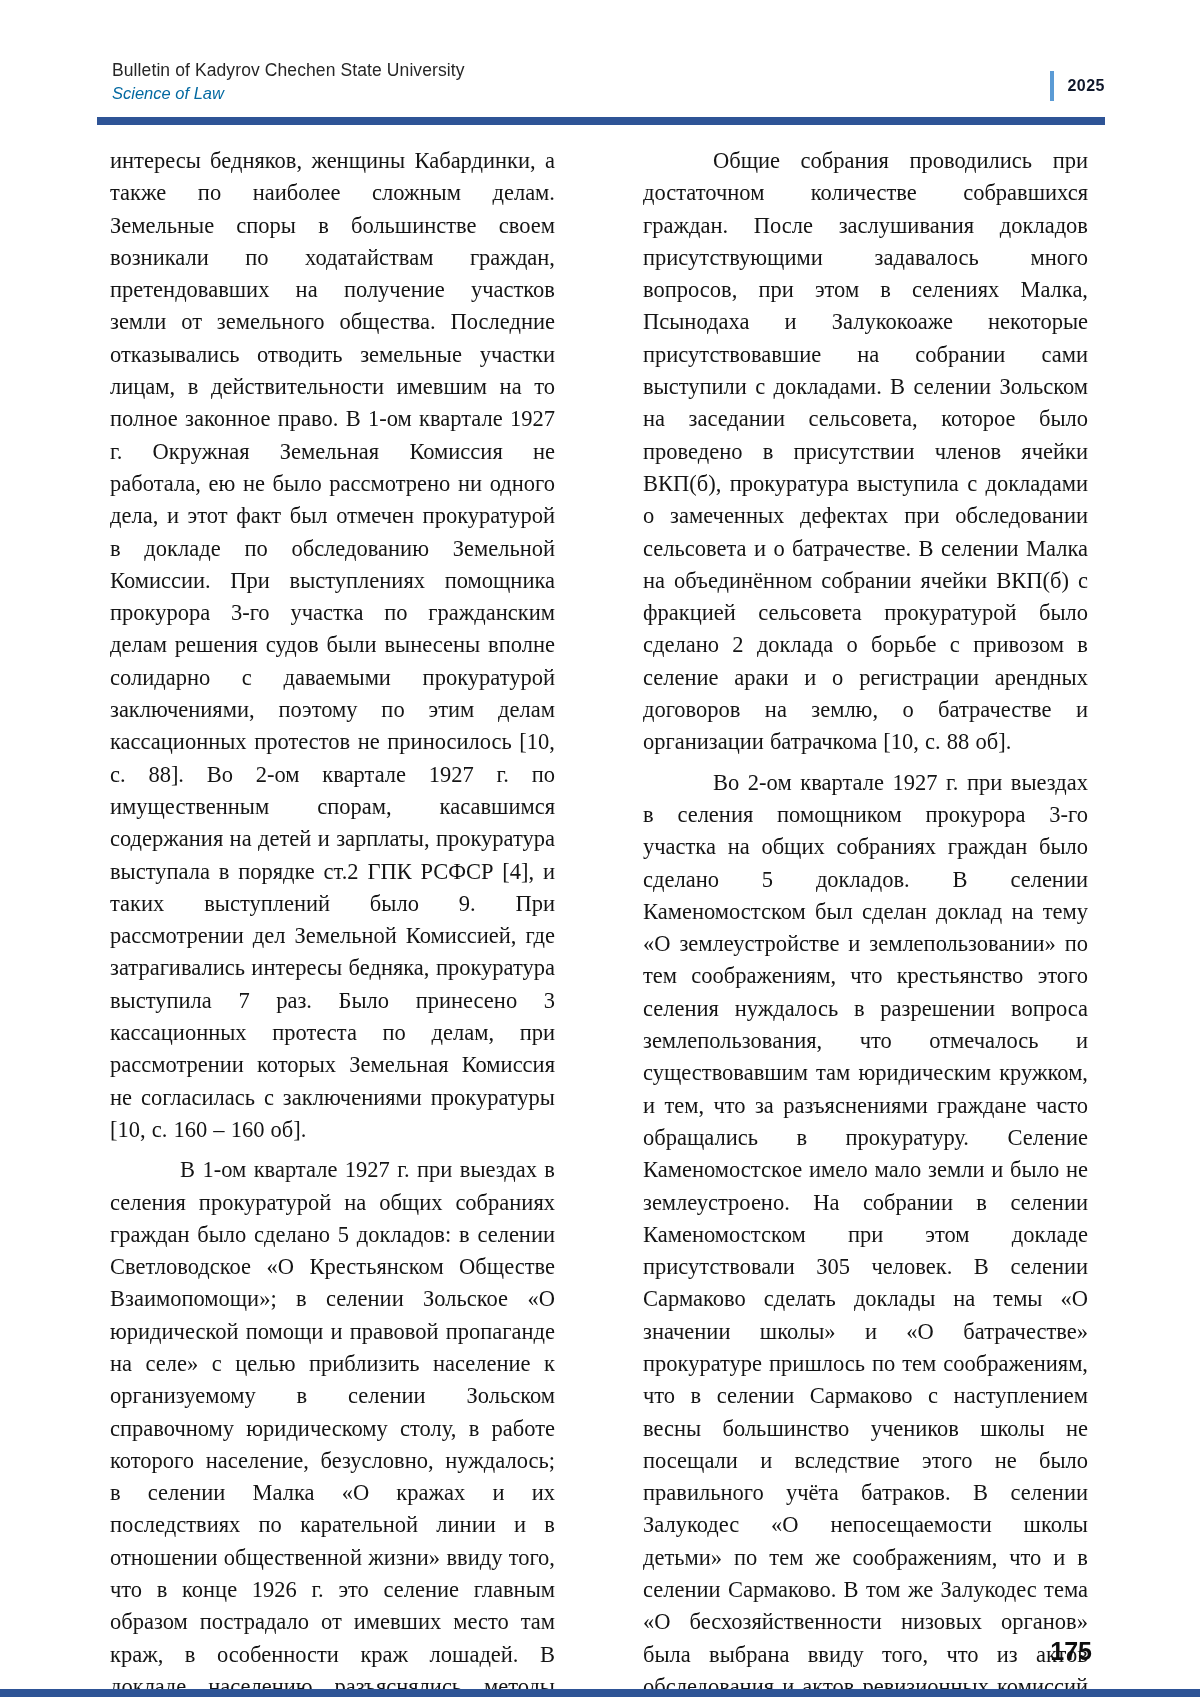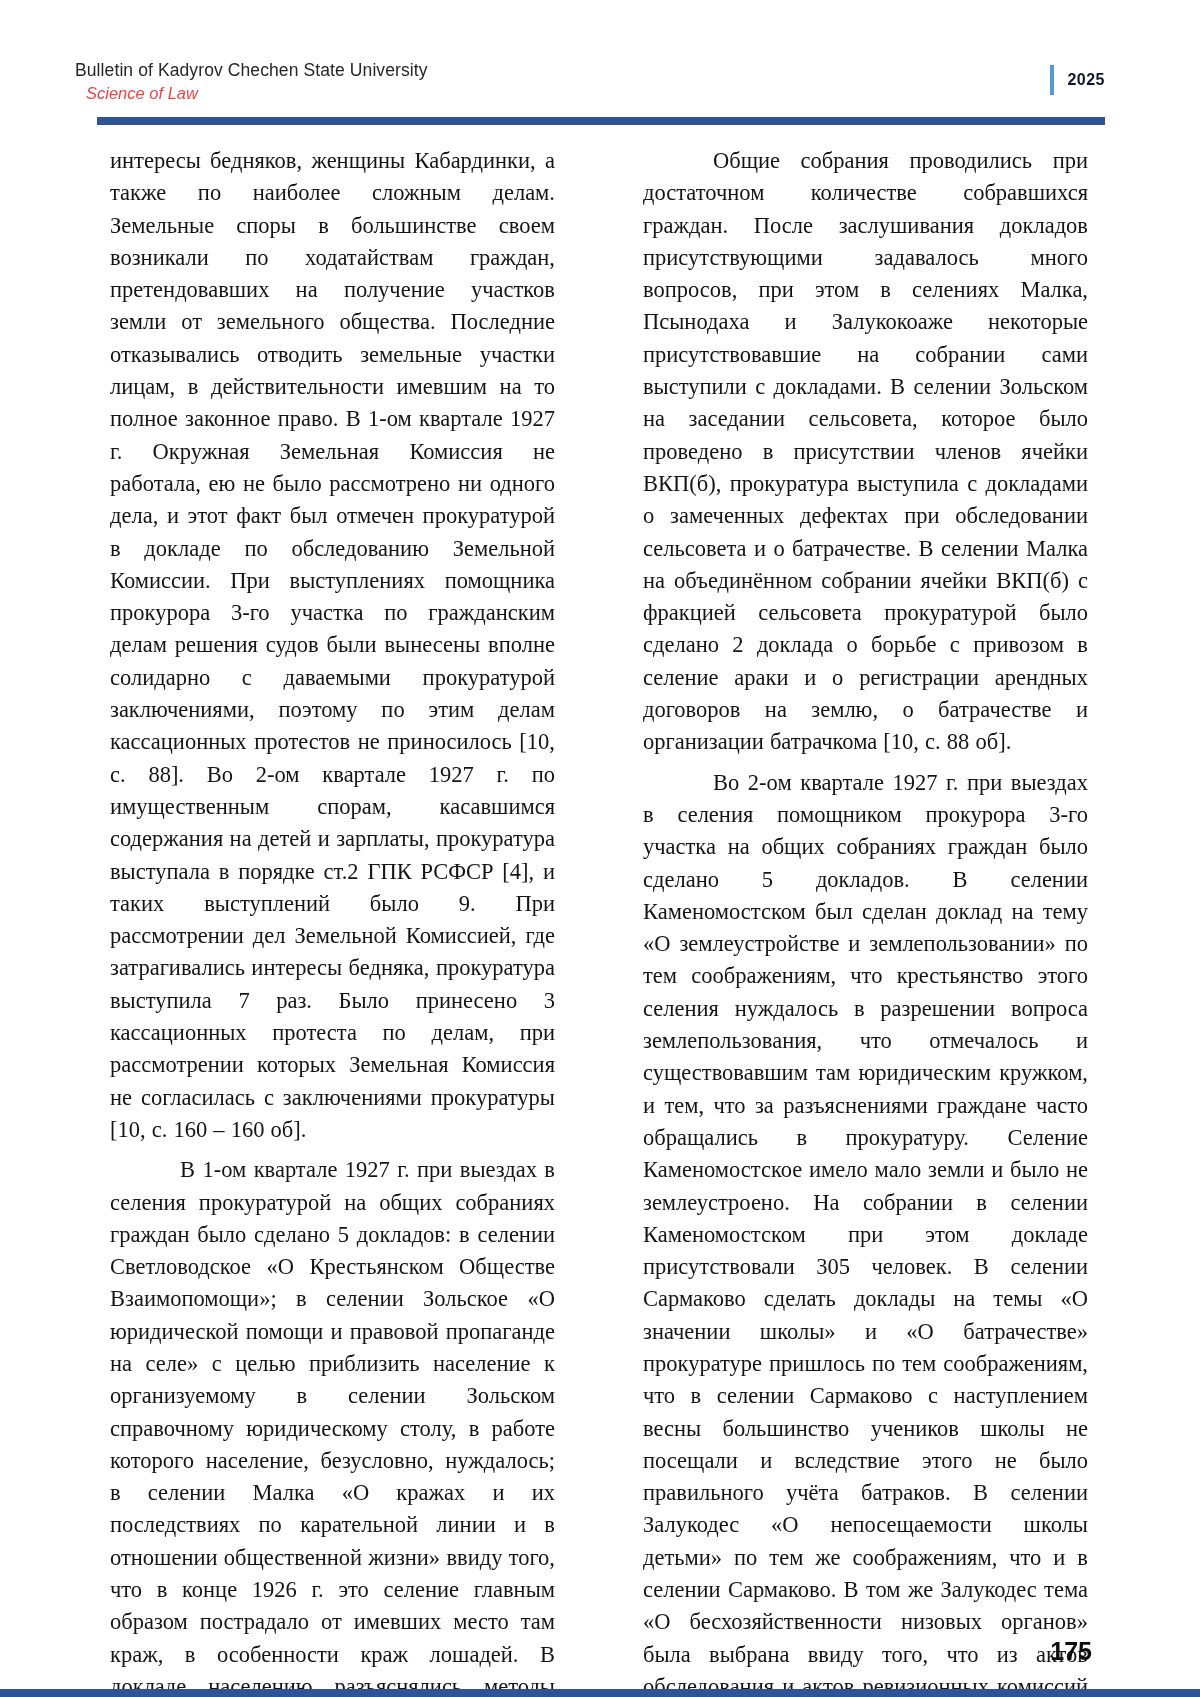--- a/index.html
+++ b/index.html
@@ -12,36 +12,36 @@
     width: 1200px;
     height: 1697px;
     background: #ffffff;
     overflow: hidden;
     font-family: "Liberation Serif", serif;
   }
   
   .header {
     display: flex;
     justify-content: space-between;
-    padding: 58px 95px 0 75px;
+    align-items: flex-end;
+    padding: 58px 95px 0 112px;
   }
   .journal-title {
     font-family: "Liberation Sans", sans-serif;
     font-size: 17.5px;
     line-height: 24px;
     color: #262626;
     letter-spacing: 0.1px;
   }
   .journal-subtitle {
     font-family: "Liberation Sans", sans-serif;
     font-style: italic;
     font-size: 16.5px;
     line-height: 23px;
-    color: #ef4444;
-    margin-left: 11px;
+    color: #0369a1;
   }
   .year-block {
     display: flex;
     align-items: center;
     gap: 13px;
     padding-bottom: 4px;
   }
   .year-bar {
     display: inline-block;
     width: 4px;

